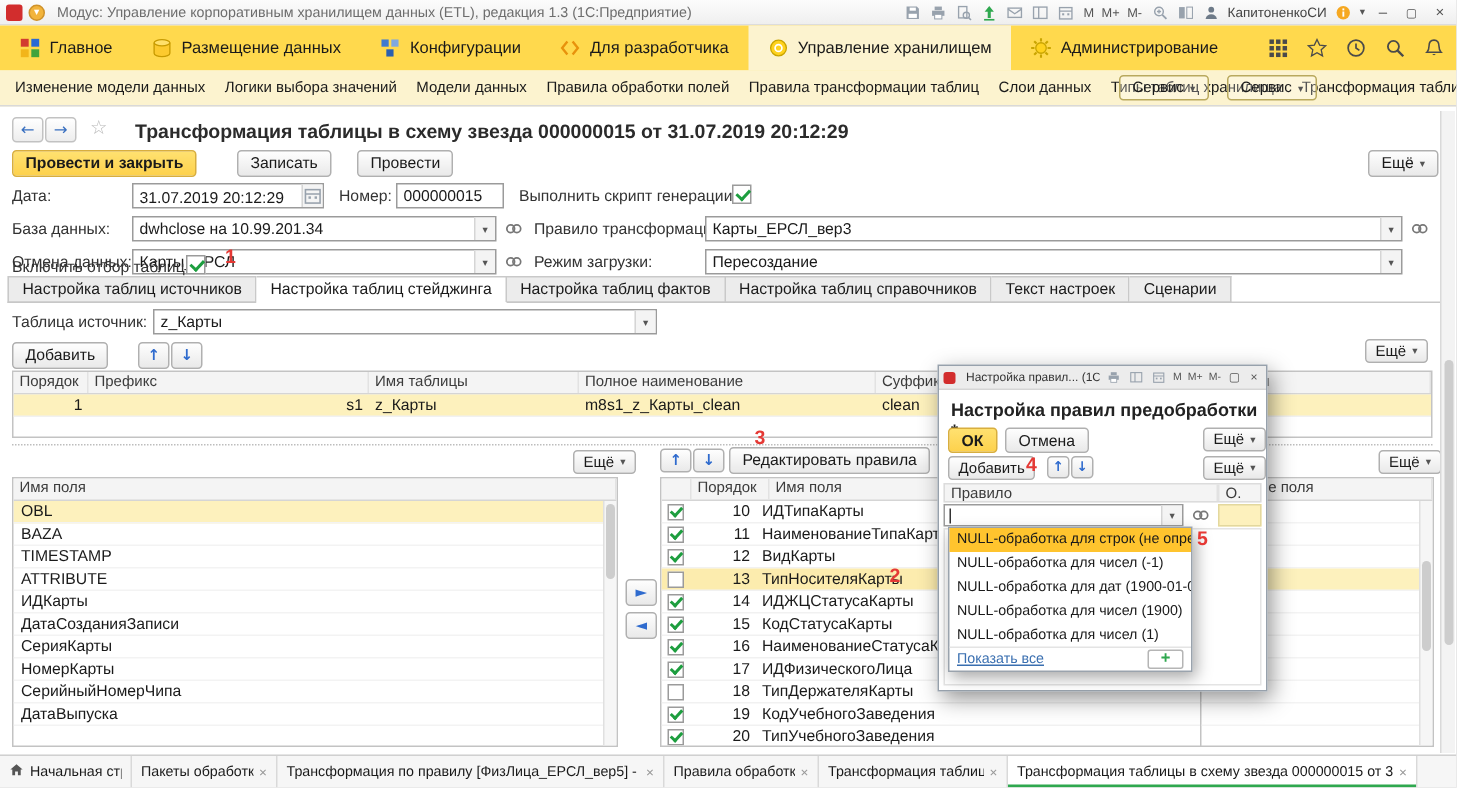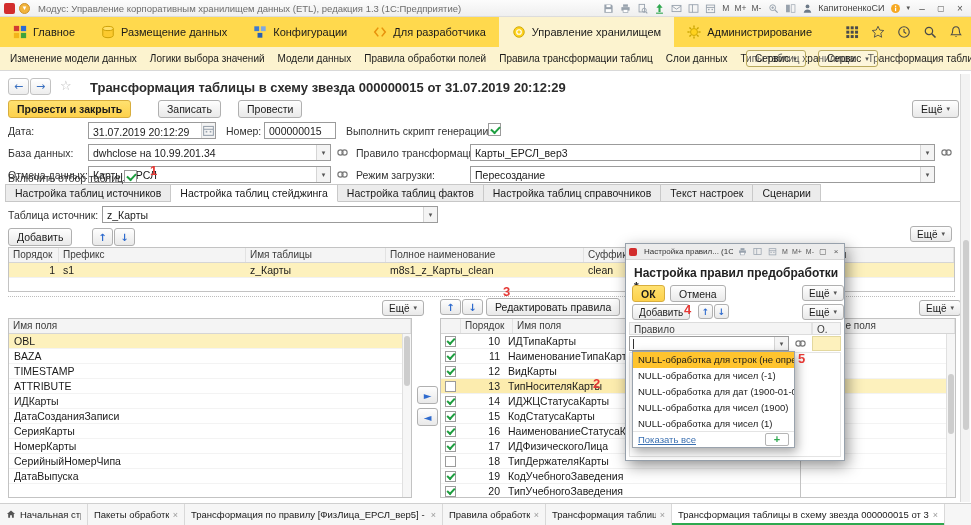--- a/index.html
+++ b/index.html
@@ -428,21 +428,21 @@
         <div class="gth" style="width: 50px; flex: 0 0 auto;">Порядок</div>
         <div class="gth" style="width: 187px; flex: 0 0 auto;">Префикс</div>
         <div class="gth" style="width: 140px; flex: 0 0 auto;">Имя таблицы</div>
         <div class="gth" style="width: 198px; flex: 0 0 auto;">Полное наименование</div>
         <div class="gth" style="width: 170px; flex: 0 0 auto;">Суффикс</div>
         <div class="gth" style="width: 200px; flex: 1 1 0%;">Описание таблицы</div>
       </div>
     <div id="staging-rows">
         <div class="grow sel">
           <div class="gcell num" style="width: 50px; flex: 0 0 auto;">1</div>
-          <div class="gcell " style="width: 187px; flex: 0 0 auto;">s1</div>
+          <div class="gcell " style="width: 187px; flex: 0 0 auto; text-align: right;">s1</div>
           <div class="gcell " style="width: 140px; flex: 0 0 auto;">z_Карты</div>
           <div class="gcell " style="width: 198px; flex: 0 0 auto;">m8s1_z_Карты_clean</div>
           <div class="gcell " style="width: 170px; flex: 0 0 auto;">clean</div>
           <div class="gcell " style="width: 200px; flex: 1 1 0%;"></div>
         </div>
       </div>
   </div>
 
   <div class="dotted-sep" style="left:8px;top:296px;width:947px;"></div>
 

